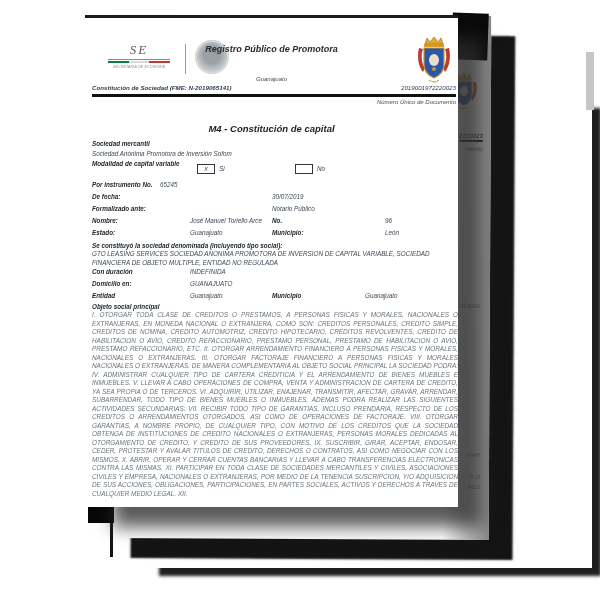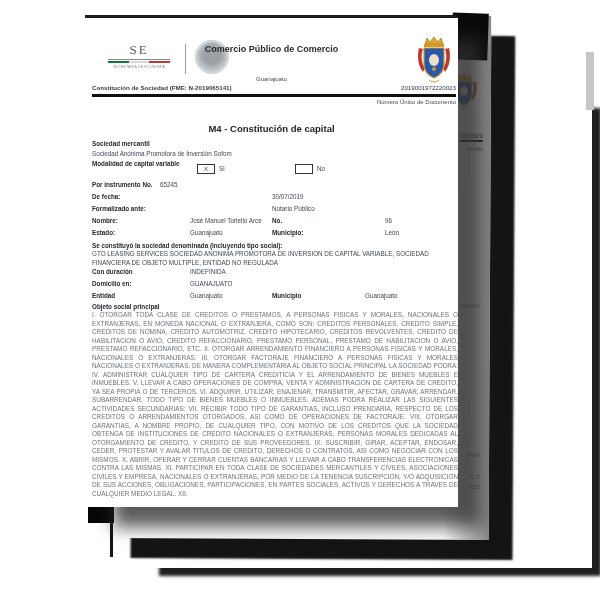--- a/index.html
+++ b/index.html
@@ -1,18 +1,18 @@
 <!DOCTYPE html>
 <html><head>
 <meta charset="utf-8">
 <style>
   * { margin:0; padding:0; box-sizing:border-box; }
   html,body { width:600px; height:600px; background:#ffffff; overflow:hidden;
               font-family:"Liberation Sans", sans-serif; }
-  .stage { position:relative; width:600px; height:600px; background:#fff; }
+  .stage { position:relative; width:600px; height:600px; background:#fff;font-style:italic; }
 
   
   .page3 { position:absolute; left:150px; top:100px; width:442px; height:468px;
            background:#fff; box-shadow:9px 8px 3px rgba(0,0,0,0.88); }
   .edge-sliver { position:absolute; left:586px; top:52px; width:8px; height:58px;
                  background:#c6c6c6; }
   .page2 { position:absolute; left:108px; top:15px; width:382px; height:524px;
            background:#fdfdfd; transform:rotate(0.3deg);
            box-shadow:24px 20px 2px rgba(2,2,2,0.93); overflow:hidden; }
   .page2-shade { position:absolute; right:0; top:0; width:46px; height:100%;
@@ -109,21 +109,21 @@
       <div class="se-flagline">
         <span class="fl-g"></span>
           <span class="fl-w"></span>
           <span class="fl-r"></span>
       </div>
       <div class="se-caption">SECRETARÍA DE ECONOMÍA</div>
     </div>
     <div class="abs hdr-divider"></div>
     <div class="abs eagle-seal"></div>
 
-    <div class="abs registry-title">Comercio Público de Comercio</div>
+    <div class="abs registry-title">Registro Público de Promotora</div>
     <div class="abs state-name">Guanajuato</div>
 
     <svg class="abs crest" width="38" height="50" viewBox="0 0 38 50">
       <path d="M10 8 L12 2 L15 6 L19 1 L23 6 L26 2 L28 8 Z" fill="#e0a92f" stroke="#8a6d1f" stroke-width="0.6"></path>
       <rect x="9" y="8" width="20" height="3" fill="#d49a25"></rect>
       <path d="M4 12 C2 20 3 30 8 36 L10 32 C6 27 6 18 8 13 Z" fill="#bf3a2b"></path>
       <path d="M34 12 C36 20 35 30 30 36 L28 32 C32 27 32 18 30 13 Z" fill="#bf3a2b"></path>
       <path d="M9 12 h20 v16 c0 8 -5 12 -10 14 c-5 -2 -10 -6 -10 -14 Z" fill="#2b57a8" stroke="#c9972a" stroke-width="1.2"></path>
       <ellipse cx="19" cy="24" rx="5" ry="6" fill="#e8e0c8"></ellipse>
       <circle cx="19" cy="33" r="2" fill="#c9972a"></circle>

